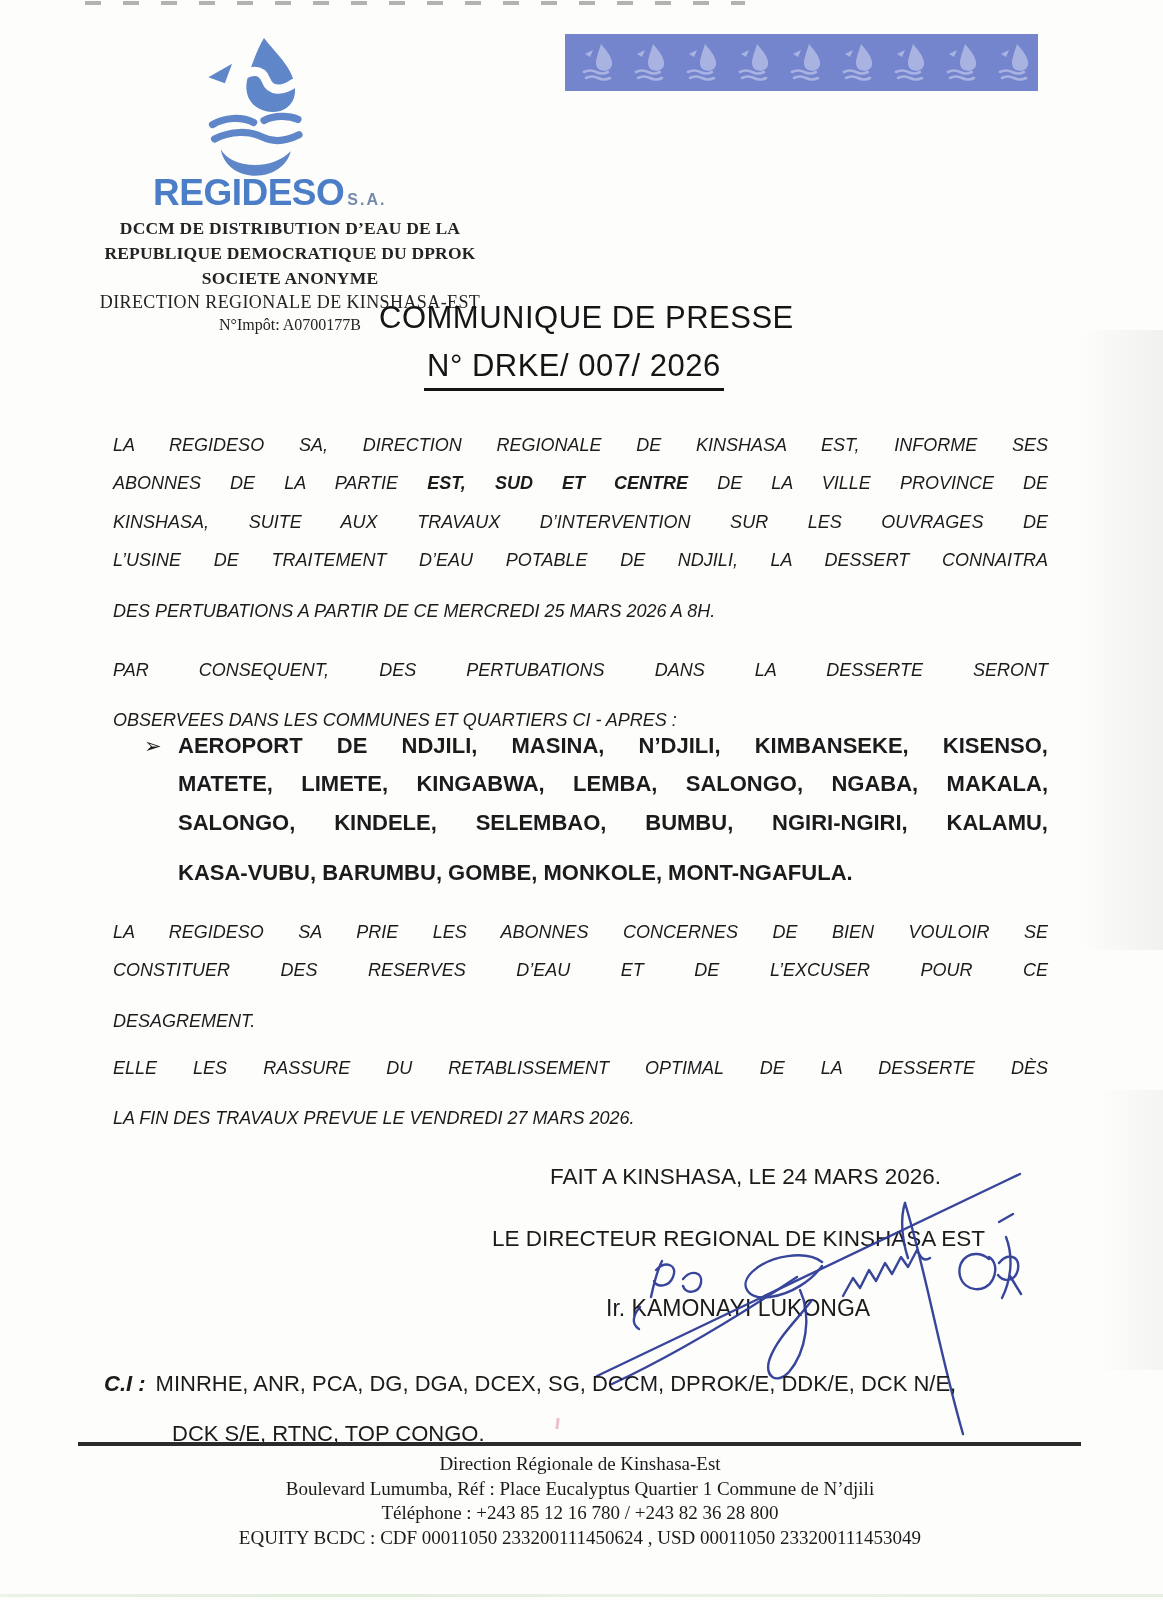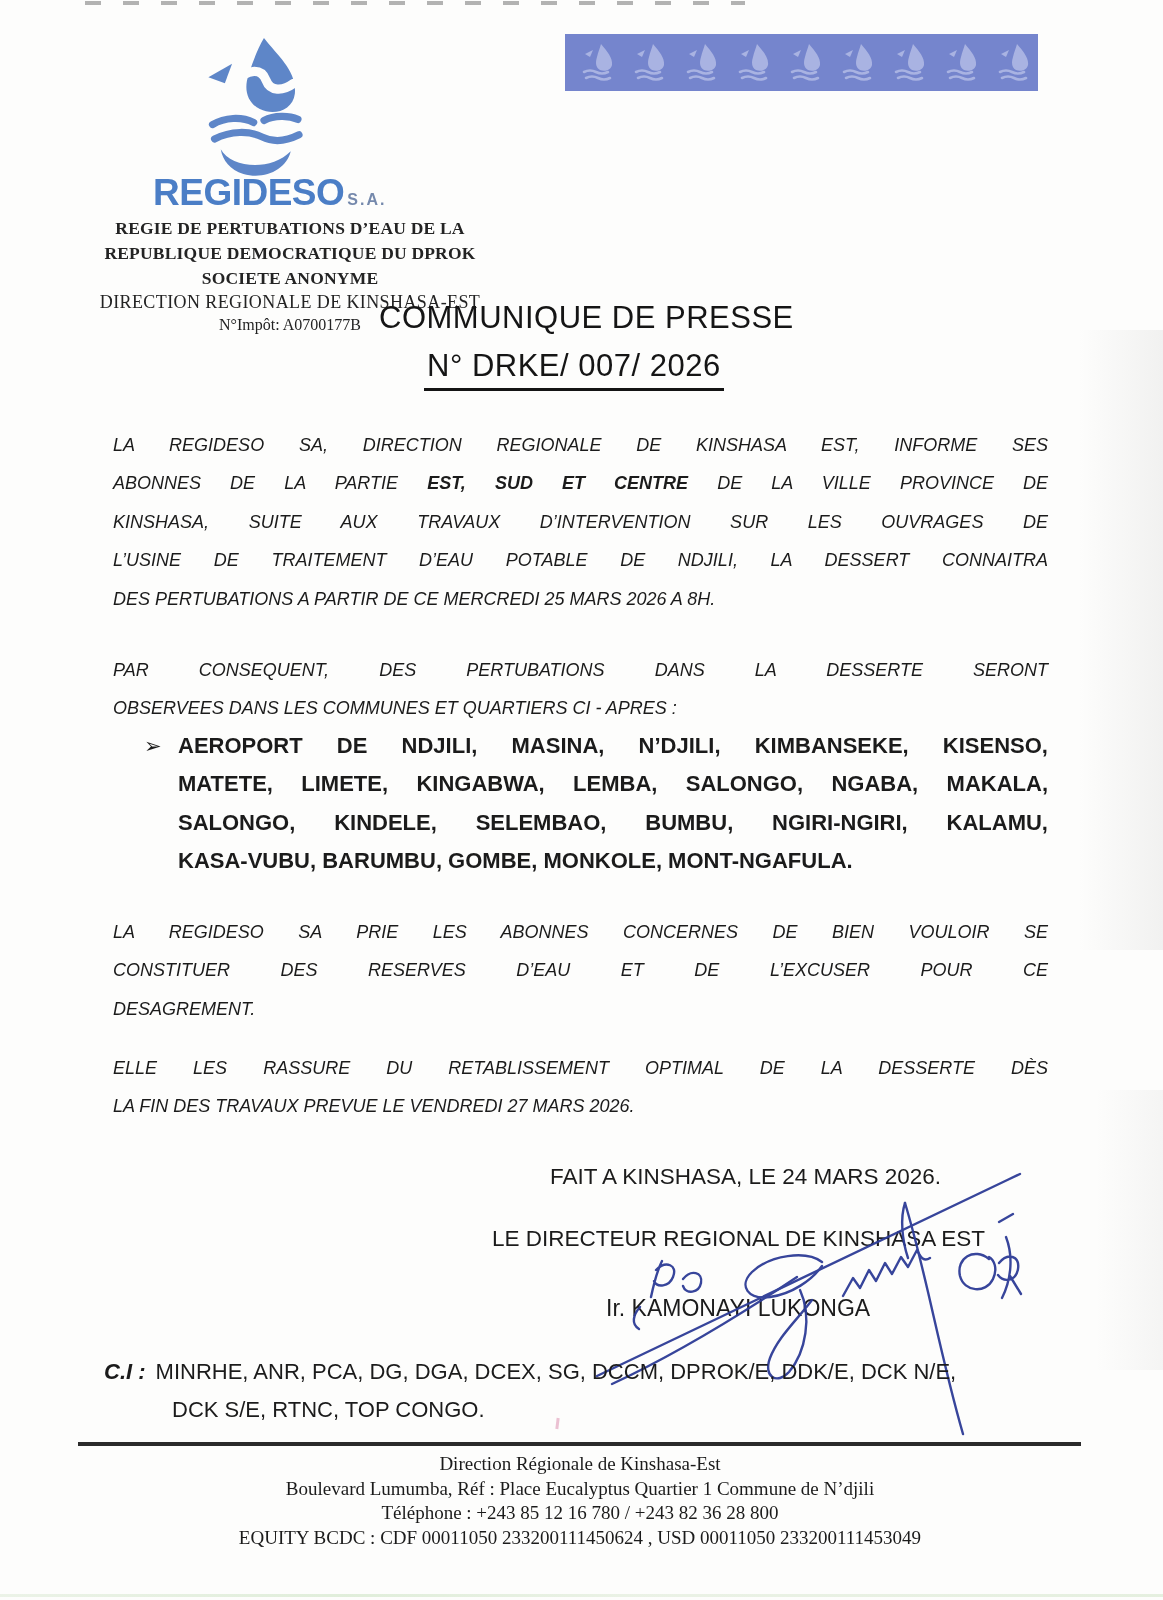--- a/index.html
+++ b/index.html
@@ -51,21 +51,21 @@
     font-size:31px;font-weight:400;letter-spacing:.5px;color:#151515;white-space:nowrap;
   }
   .title-ref{
     position:absolute;left:424px;top:348px;
     font-size:31px;font-weight:400;letter-spacing:.5px;color:#151515;white-space:nowrap;
     border-bottom:3.5px solid #141414;padding:0 3px 4px 3px;
   }
   
   .para{position:absolute;left:113px;width:935px;font-size:18px;color:#1b1b1b;font-style:italic;}
   .ln{line-height:38.4px;text-align:justify;text-align-last:justify;}
-  .ln-left{line-height:38.4px;text-align:left;text-align-last:left;}
+  .ln-left{line-height:38.4px;text-align:left;text-align-last:left;margin-top:12px;}
   .p1{top:426px;} .p2{top:651px;} .p3{top:913px;} .p4{top:1049px;}
   .blist{position:absolute;left:178px;top:727px;width:870px;font-size:22px;font-weight:700;color:#1b1b1b;}
   .bullet-marker{
     position:absolute;left:-34px;top:0;font-weight:400;font-size:21px;line-height:38.4px;
     font-family:"DejaVu Sans",sans-serif;color:#1b1b1b;
   }
   
   .closing-date{position:absolute;left:550px;top:1164px;font-size:22.5px;color:#1b1b1b;white-space:nowrap;}
   .sig-title{position:absolute;left:492px;top:1226px;font-size:22.5px;color:#1b1b1b;white-space:nowrap;}
   .sig-name{position:absolute;left:606px;top:1295px;font-size:23px;color:#1b1b1b;white-space:nowrap;}
@@ -98,21 +98,21 @@
     <path d="M66,2 C80,20 98,34 96,56 C94,72 76,78 62,71 C50,65 46,52 51,38 C55,25 60,12 66,2 Z" fill="#5e86c8"></path>
     <path d="M36,46 C52,30 64,32 68,43 C72,54 84,54 95,46" stroke="#fdfdfc" stroke-width="9" fill="none" stroke-linecap="round"></path>
     <path d="M16,86 C28,79 44,78 56,84" stroke="#5e86c8" stroke-width="7" fill="none" stroke-linecap="round"></path>
     <path d="M66,82 C76,77 90,77 99,81" stroke="#5e86c8" stroke-width="7" fill="none" stroke-linecap="round"></path>
     <path d="M18,100 C34,92 52,92 64,98 C76,104 88,102 100,96" stroke="#5e86c8" stroke-width="7" fill="none" stroke-linecap="round"></path>
     <path d="M24,110 C34,128 72,132 92,112 C88,130 66,140 46,134 C33,130 26,121 24,110 Z" fill="#5e86c8"></path>
   </svg>
   <div class="wordmark"><span>REGIDESO</span><span class="sa">S.A.</span></div>
 
   <div class="org-block">
-    <div class="org-l">REGIE DE PERTUBATIONS D’EAU DE LA</div>
+    <div class="org-l">DCCM DE DISTRIBUTION D’EAU DE LA</div>
     <div class="org-l">REPUBLIQUE DEMOCRATIQUE DU DPROK</div>
     <div class="org-l">SOCIETE ANONYME</div>
     <div class="org-l4">DIRECTION REGIONALE DE KINSHASA-EST</div>
     <div class="org-l5">N°Impôt: A0700177B</div>
   </div>
 
   <svg class="banner" width="473" height="57" viewBox="0 0 473 57">
     <defs>
       <g id="bd">
         <path d="M22,2 C28,9 34,16 33,23 C32,28 26,30 21,28 C17,26 16,21 18,15 C19,10 21,6 22,2 Z" fill="#a9b3e2"></path>

